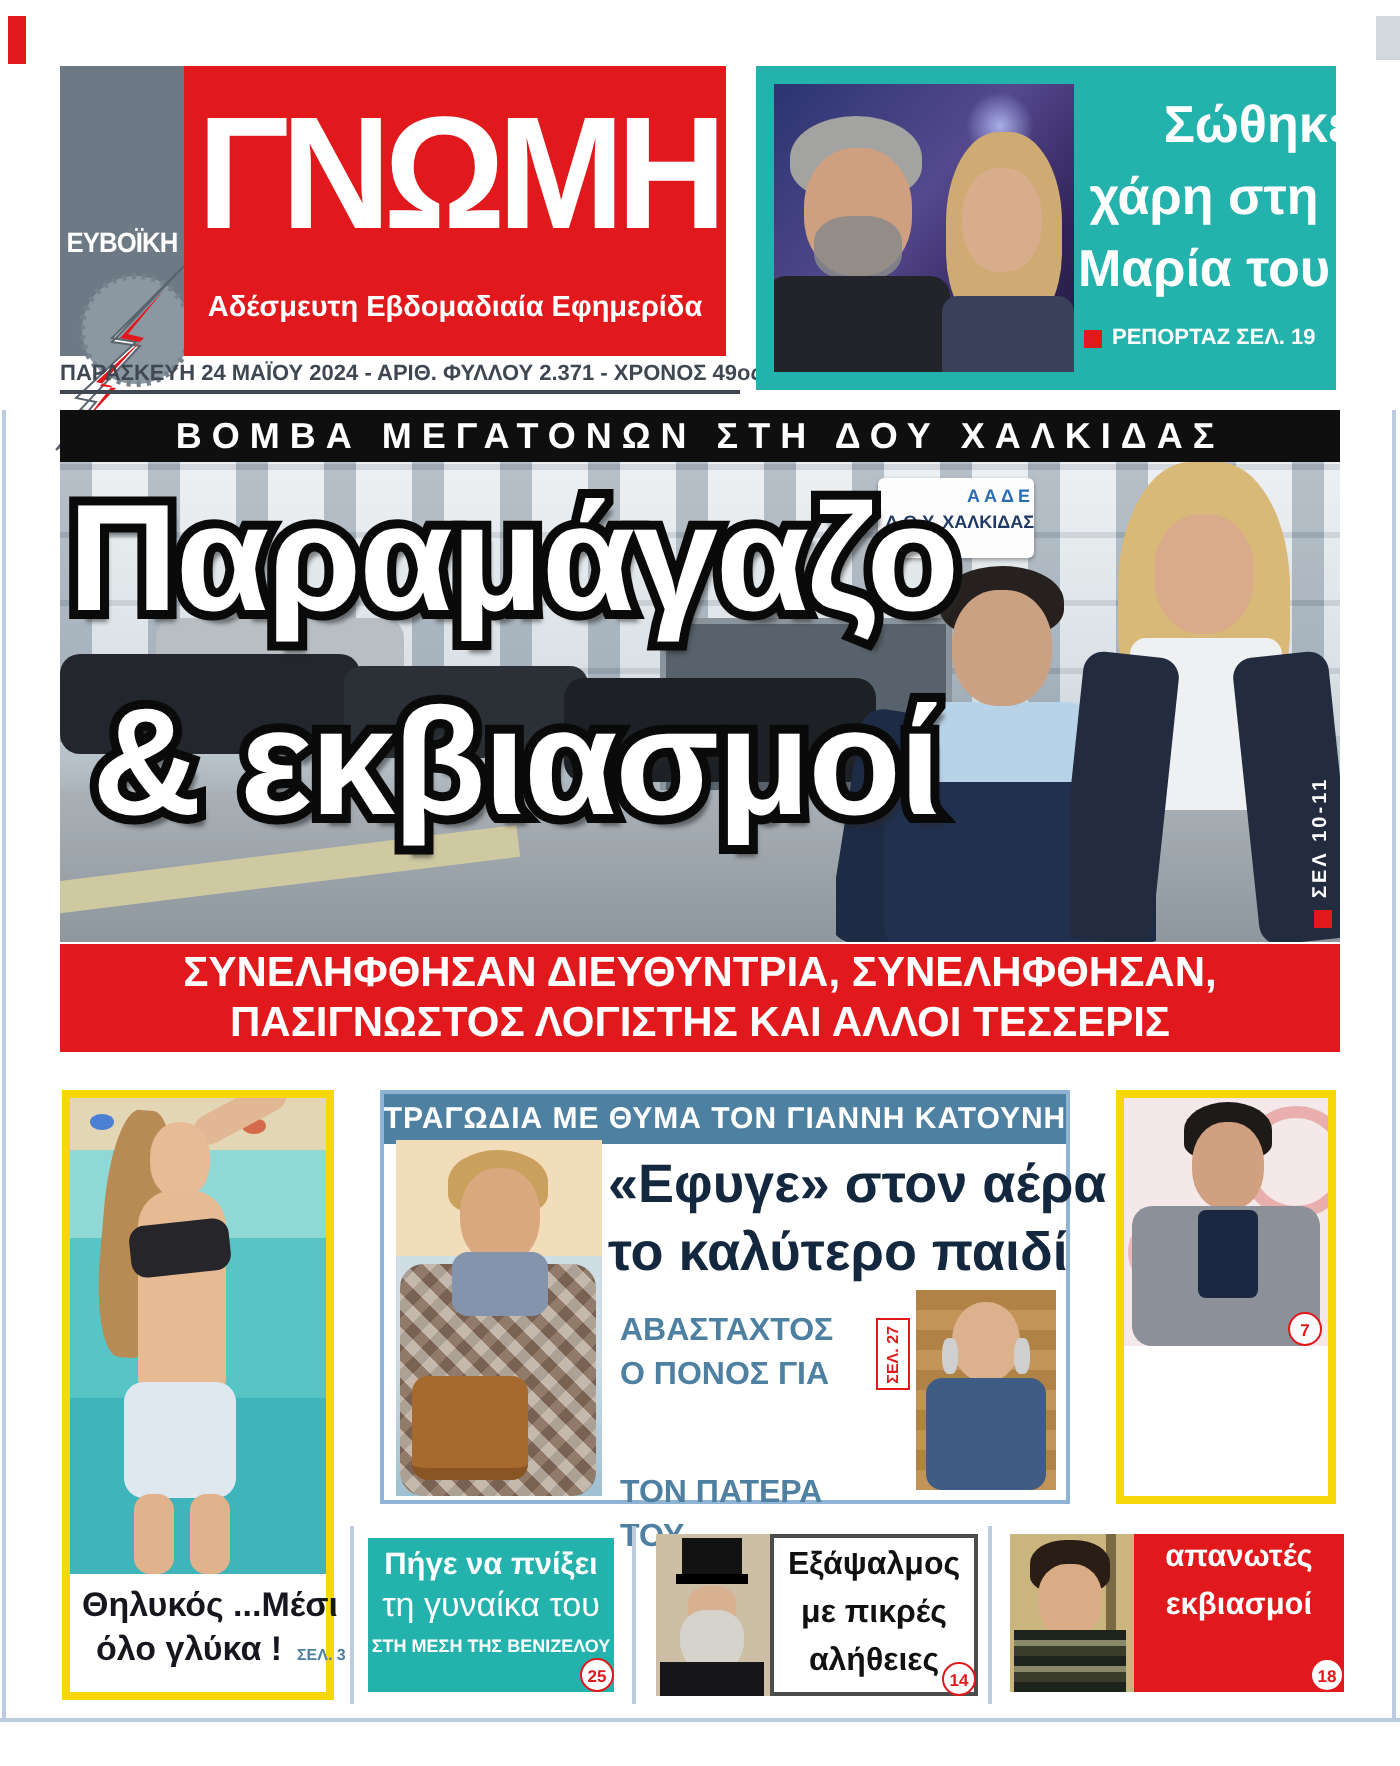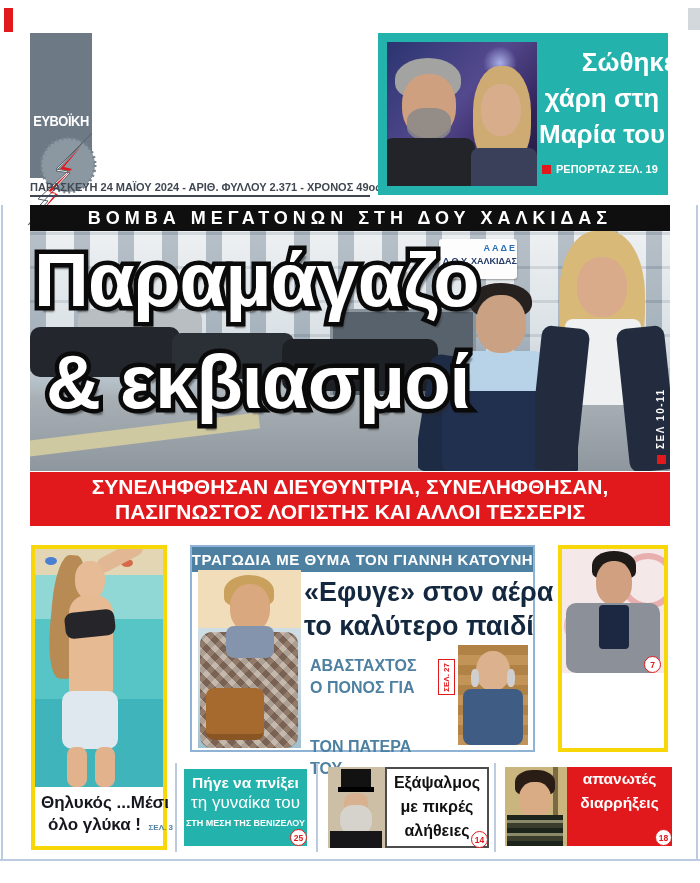--- a/index.html
+++ b/index.html
@@ -29,20 +29,24 @@
   <div class="abs" style="left:30px;top:33px;width:333px;height:145px;">
     <div class="abs" style="left:0;top:0;width:62px;height:145px;background:#6d7a86;">
       <div class="abs" style="left:-4px;top:80px;width:70px;text-align:center;color:#fff;font-weight:bold;font-size:14px;letter-spacing:-0.5px;transform:scaleX(.92);">ΕΥΒΟΪΚΗ</div>
       <svg class="abs" style="left:-8px;top:98px;" width="82" height="96" viewBox="0 0 82 96">
         <circle cx="46" cy="34" r="27" fill="#8b97a1"></circle>
         <circle cx="46" cy="34" r="27" fill="none" stroke="#77828c" stroke-width="3" stroke-dasharray="2 3"></circle>
         <polygon points="70,2 34,40 48,42 18,74 30,76 6,94 26,70 16,68 46,40 34,38" fill="#ffffff" stroke="#5a646e" stroke-width="1"></polygon>
         <polygon points="60,14 38,38 48,40 28,62 36,63 20,80 34,62 26,60 50,38 42,36" fill="#e2191c"></polygon>
       </svg>
     </div>
+    <div class="abs" style="left:62px;top:0;width:271px;height:145px;background:#e2191c;overflow:hidden;">
+      <div class="abs" style="left:0;top:2px;width:271px;text-align:center;color:#fff;font-size:80px;font-weight:900;letter-spacing:-4px;line-height:104px;transform:scaleX(.95);">ΓΝΩΜΗ</div>
+      <div class="abs" style="left:0;top:113px;width:271px;text-align:center;color:#fff;font-size:14.5px;font-weight:bold;">Αδέσμευτη Εβδομαδιαία Εφημερίδα</div>
+    </div>
   </div>
   <div class="abs" style="left:30px;top:181px;width:345px;font-size:11px;font-weight:bold;color:#3f4852;white-space:nowrap;">ΠΑΡΑΣΚΕΥΗ 24 ΜΑΪΟΥ 2024 - ΑΡΙΘ. ΦΥΛΛΟΥ 2.371 - ΧΡΟΝΟΣ 49ος - ΕΥΡΩ 1,50</div>
   <div class="abs" style="left:30px;top:195px;width:340px;height:2px;background:#3f4852;"></div>
 
   <div class="abs" style="left:378px;top:33px;width:290px;height:162px;background:#24b2ac;">
     <div class="ph" style="left:9px;top:9px;width:150px;height:144px;background:linear-gradient(130deg,#2b3570,#54498e 45%,#33245c 75%,#1f1c3a);">
       <div style="left:96px;top:4px;width:34px;height:34px;border-radius:50%;background:radial-gradient(circle,rgba(190,200,255,.8),rgba(190,200,255,0) 70%);"></div>
       <div style="left:8px;top:16px;width:66px;height:42px;border-radius:50% 50% 40% 40%;background:#a3a3a1;"></div>
       <div style="left:15px;top:32px;width:54px;height:64px;border-radius:46%;background:#cfa080;"></div>
       <div style="left:20px;top:66px;width:44px;height:32px;border-radius:40%;background:#8a8a88;opacity:.85;"></div>
@@ -200,21 +204,21 @@
   </div>
 
   <div class="ph" style="left:505px;top:767px;width:62px;height:79px;background:#cab57e;">
     <div style="left:48px;top:0;width:5px;height:79px;background:#7a6a44;"></div>
     <div style="left:10px;top:3px;width:40px;height:26px;border-radius:45% 45% 30% 30%;background:#2a1d16;"></div>
     <div style="left:14px;top:15px;width:32px;height:36px;border-radius:44%;background:#d9ac85;"></div>
     <div style="left:2px;top:48px;width:56px;height:31px;background:repeating-linear-gradient(180deg,#1d241c 0 5px,#8a8a6a 5px 8px,#3a3c2c 8px 13px);"></div>
   </div>
   <div class="abs" style="left:567px;top:767px;width:105px;height:79px;background:#e2191c;text-align:center;">
     <div style="color:#fff;font-size:15.5px;font-weight:800;line-height:24px;">απανωτές</div>
-    <div style="color:#fff;font-size:15.5px;font-weight:800;line-height:24px;">διαρρήξεις</div>
+    <div style="color:#fff;font-size:15.5px;font-weight:800;line-height:24px;">εκβιασμοί</div>
     <div class="badge" style="left:88px;top:62px;">18</div>
   </div>
 
   <div class="sep" style="left:1px;top:205px;width:2px;height:655px;"></div>
   <div class="sep" style="left:696px;top:205px;width:2px;height:655px;"></div>
   <div class="sep" style="left:0;top:859px;width:700px;height:2px;"></div>
   <div class="sep" style="left:175px;top:763px;width:1.5px;height:89px;"></div>
   <div class="sep" style="left:316px;top:763px;width:1.5px;height:89px;"></div>
   <div class="sep" style="left:494px;top:763px;width:1.5px;height:89px;"></div>
 

